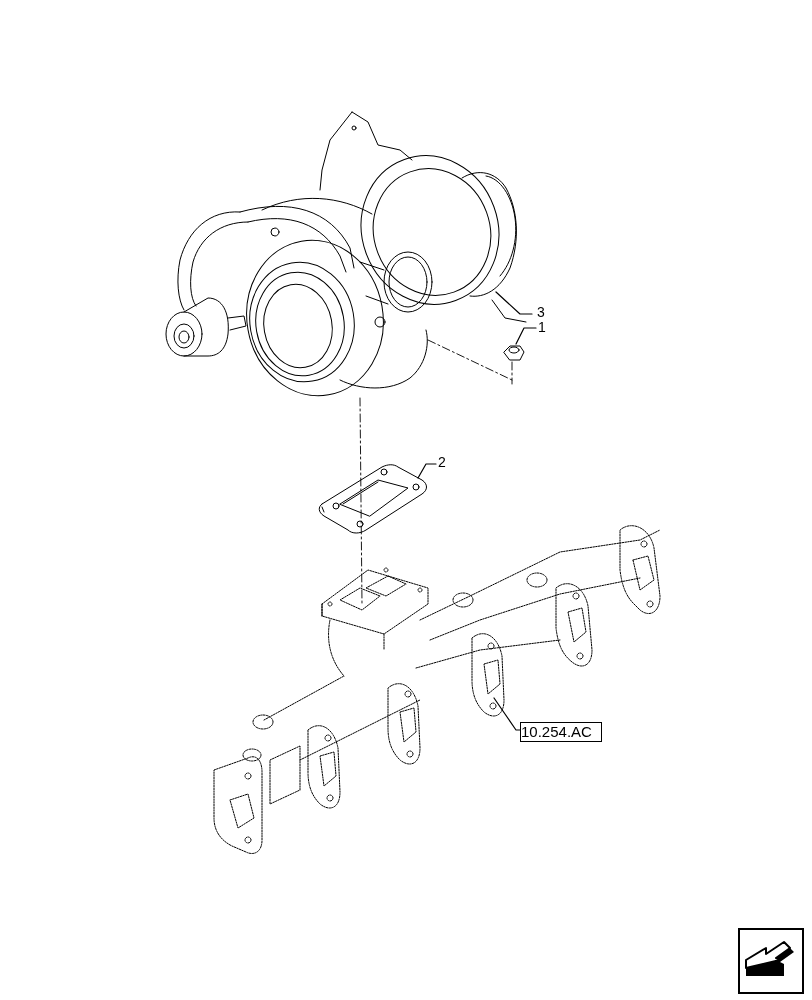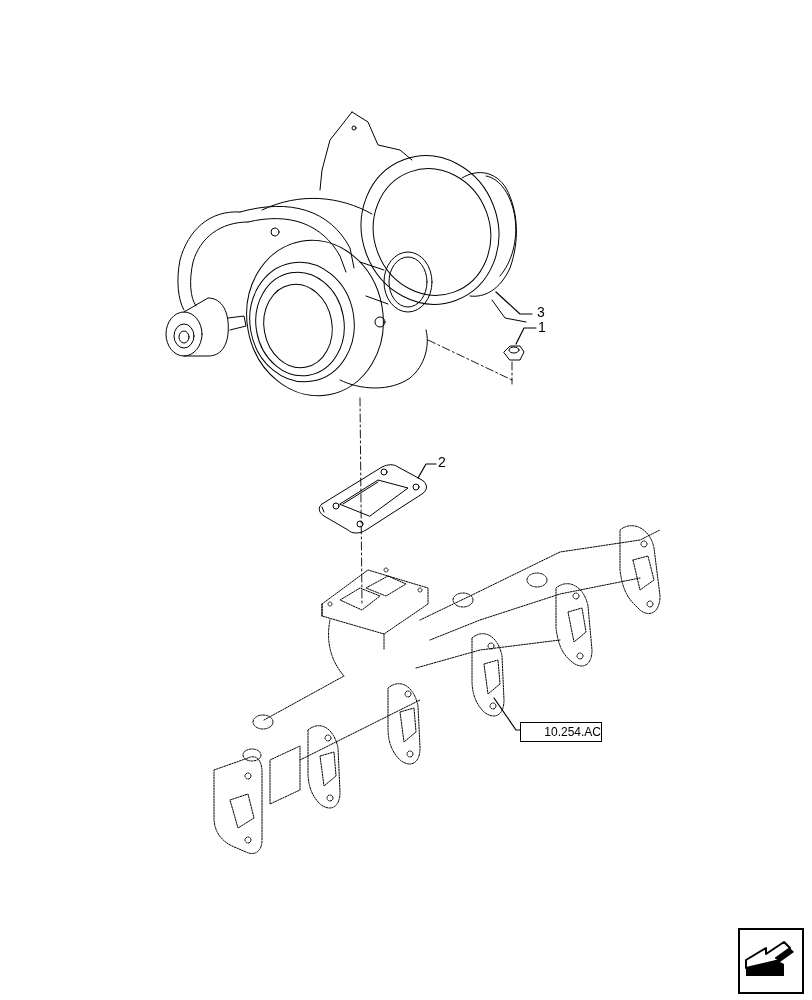--- a/index.html
+++ b/index.html
@@ -1,19 +1,19 @@
 <!DOCTYPE html>
 <html><head>
 <meta charset="utf-8">
 <style>
   html, body { margin: 0; padding: 0; background: #ffffff; }
   body { width: 812px; height: 1000px; position: relative; overflow: hidden; font-family: "Liberation Sans", sans-serif; }
   #canvas { position: absolute; left: 0; top: 0; width: 812px; height: 1000px; }
   .callout-num { position: absolute; font-size: 14px; color: #000; line-height: 14px; }
-  .ref-box { position: absolute; left: 520px; top: 722px; width: 80px; height: 18px; border: 1.3px solid #000; font-size: 12px; line-height: 18px; text-align: right; color: #000; background: #fff; }
+  .ref-box { position: absolute; left: 520px; top: 722px; width: 80px; height: 18px; border: 1.3px solid #000; font-size: 15px; line-height: 18px; text-align: left; color: #000; background: #fff; }
   .nav-box { position: absolute; left: 738px; top: 928px; width: 66px; height: 66px; border: 2px solid #000; background: #fff; box-sizing: border-box; }
 </style>
 </head>
 <body>
 
 <svg id="canvas" viewBox="0 0 812 1000" xmlns="http://www.w3.org/2000/svg">
   <g fill="none" stroke="#000" stroke-width="1" stroke-linejoin="round" stroke-linecap="round">
 
     <g>
 

